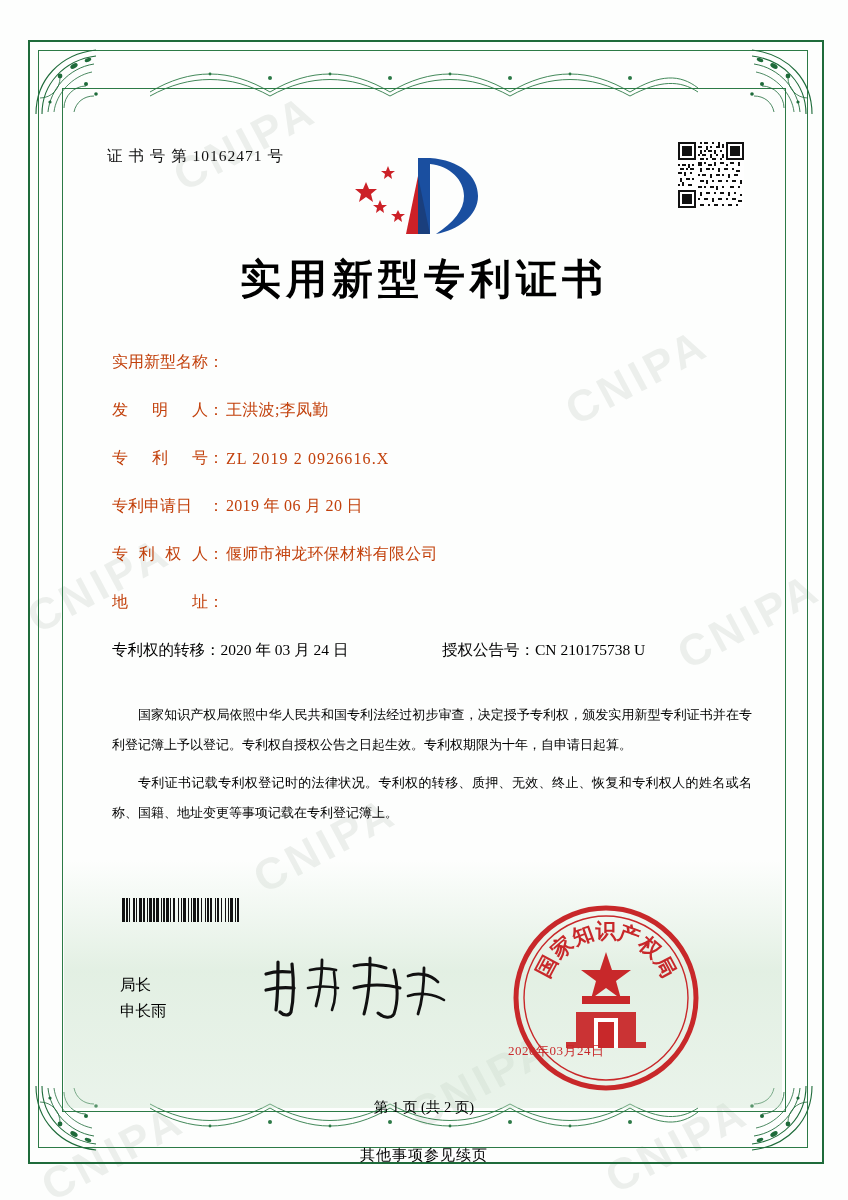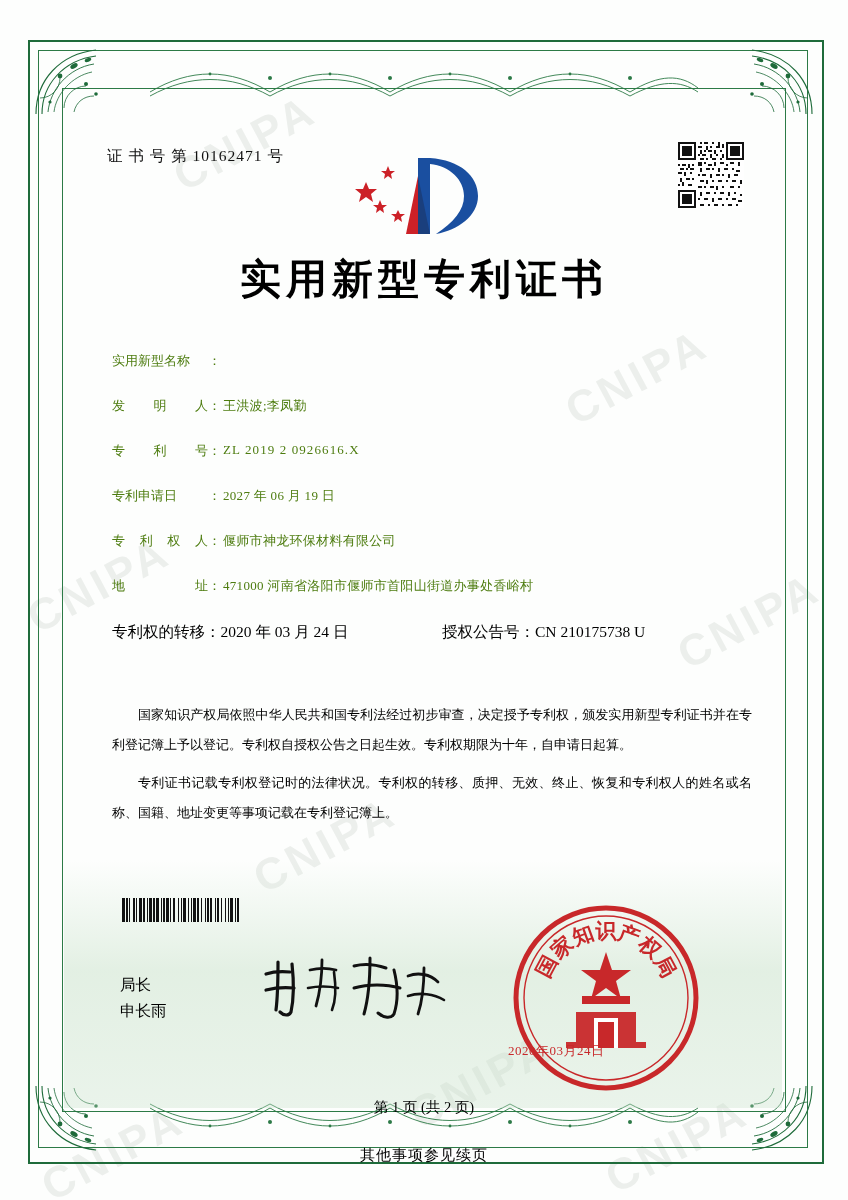--- a/index.html
+++ b/index.html
@@ -142,24 +142,24 @@
   }
 
   .fields {
     position: absolute;
     left: 112px;
     top: 352px;
     width: 640px;
   }
   .field-row {
     display: flex;
-    align-items: flex-start;
+    align-items: center;
     margin-bottom: 27px;
-    font-size: 13px;
-    color: #4d7c0f;
+    font-size: 16px;
+    color: #c2410c;
   }
   .field-label {
     width: 96px;
     flex: 0 0 96px;
     letter-spacing: 0;
     white-space: nowrap;
   }
   .field-label.spread {
     display: flex;
     justify-content: space-between;
@@ -584,39 +584,38 @@
             <span>专</span>
             <span>利</span>
             <span>号</span>
           </div>
           <span class="field-colon">：</span>
           <div class="field-value mono">ZL 2019 2 0926616.X</div>
         </div>
         <div class="field-row">
           <div class="field-label">专利申请日</div>
           <span class="field-colon">：</span>
-          <div class="field-value">2027 年 06 月 19 日</div>
+          <div class="field-value">2019 年 06 月 20 日</div>
         </div>
         <div class="field-row">
           <div class="field-label spread">
             <span>专</span>
             <span>利</span>
             <span>权</span>
             <span>人</span>
           </div>
           <span class="field-colon">：</span>
           <div class="field-value">偃师市神龙环保材料有限公司</div>
         </div>
         <div class="field-row">
           <div class="field-label spread">
             <span>地</span>
             <span>址</span>
           </div>
           <span class="field-colon">：</span>
-          <div class="field-value">471000 河南省洛阳市偃师市首阳山街道办事处香峪村</div>
         </div>
         <div class="grant-row">
           <div class="grant-left"><span>专利权的转移</span><span>：</span><span>2020 年 03 月 24 日</span></div>
           <div class="grant-right"><span>授权公告号</span><span>：</span><span>CN 210175738 U</span></div>
         </div>
       </div>
 
     <div class="paragraphs" id="paragraphs">
         <p>国家知识产权局依照中华人民共和国专利法经过初步审查，决定授予专利权，颁发实用新型专利证书并在专利登记簿上予以登记。专利权自授权公告之日起生效。专利权期限为十年，自申请日起算。</p>
         <p>专利证书记载专利权登记时的法律状况。专利权的转移、质押、无效、终止、恢复和专利权人的姓名或名称、国籍、地址变更等事项记载在专利登记簿上。</p>

